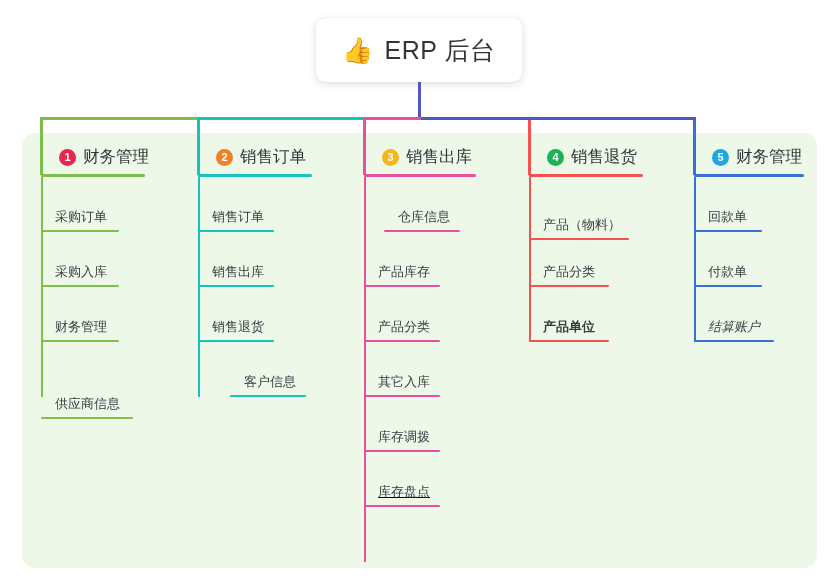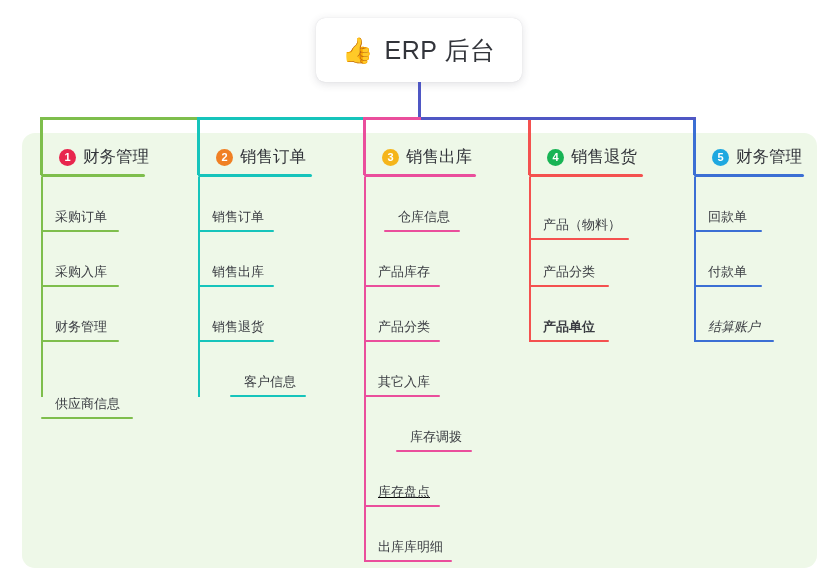--- a/index.html
+++ b/index.html
@@ -212,31 +212,27 @@
           <div class="item-underline" style="width: 76px; background: rgb(234, 78, 156);"></div>
         </div>
         <div class="item" style="left: 0px; top: 172px;">
           <span class="item-label">产品分类</span>
           <div class="item-underline" style="width: 76px; background: rgb(234, 78, 156);"></div>
         </div>
         <div class="item" style="left: 0px; top: 227px;">
           <span class="item-label">其它入库</span>
           <div class="item-underline" style="width: 76px; background: rgb(234, 78, 156);"></div>
         </div>
-        <div class="item" style="left: 0px; top: 282px; padding-left: 32px;">
+        <div class="item" style="left: 0px; top: 282px;">
           <span class="item-label">库存调拨</span>
           <div class="item-underline" style="width: 76px; background: rgb(234, 78, 156);"></div>
         </div>
         <div class="item" style="left: 0px; top: 337px; text-decoration: underline;">
           <span class="item-label">库存盘点</span>
           <div class="item-underline" style="width: 76px; background: rgb(234, 78, 156);"></div>
-        </div>
-        <div class="item" style="left: 0px; top: 392px;">
-          <span class="item-label">出库库明细</span>
-          <div class="item-underline" style="width: 88px; background: rgb(234, 78, 156);"></div>
         </div>
       </div>
       <div class="column" style="left: 529px; top: 146px;">
         <div class="col-head">
           <span class="badge" style="background: rgb(24, 180, 85);">4</span>
           <span class="col-title">销售退货</span>
         </div>
         <div class="col-underline" style="width: 114px; background: rgb(244, 81, 79);"></div>
         <div class="spine" style="background: rgb(244, 81, 79); left: 0px; height: 165px;"></div>
         <div class="item" style="left: 0px; top: 62px; margin-top: 8px;">

